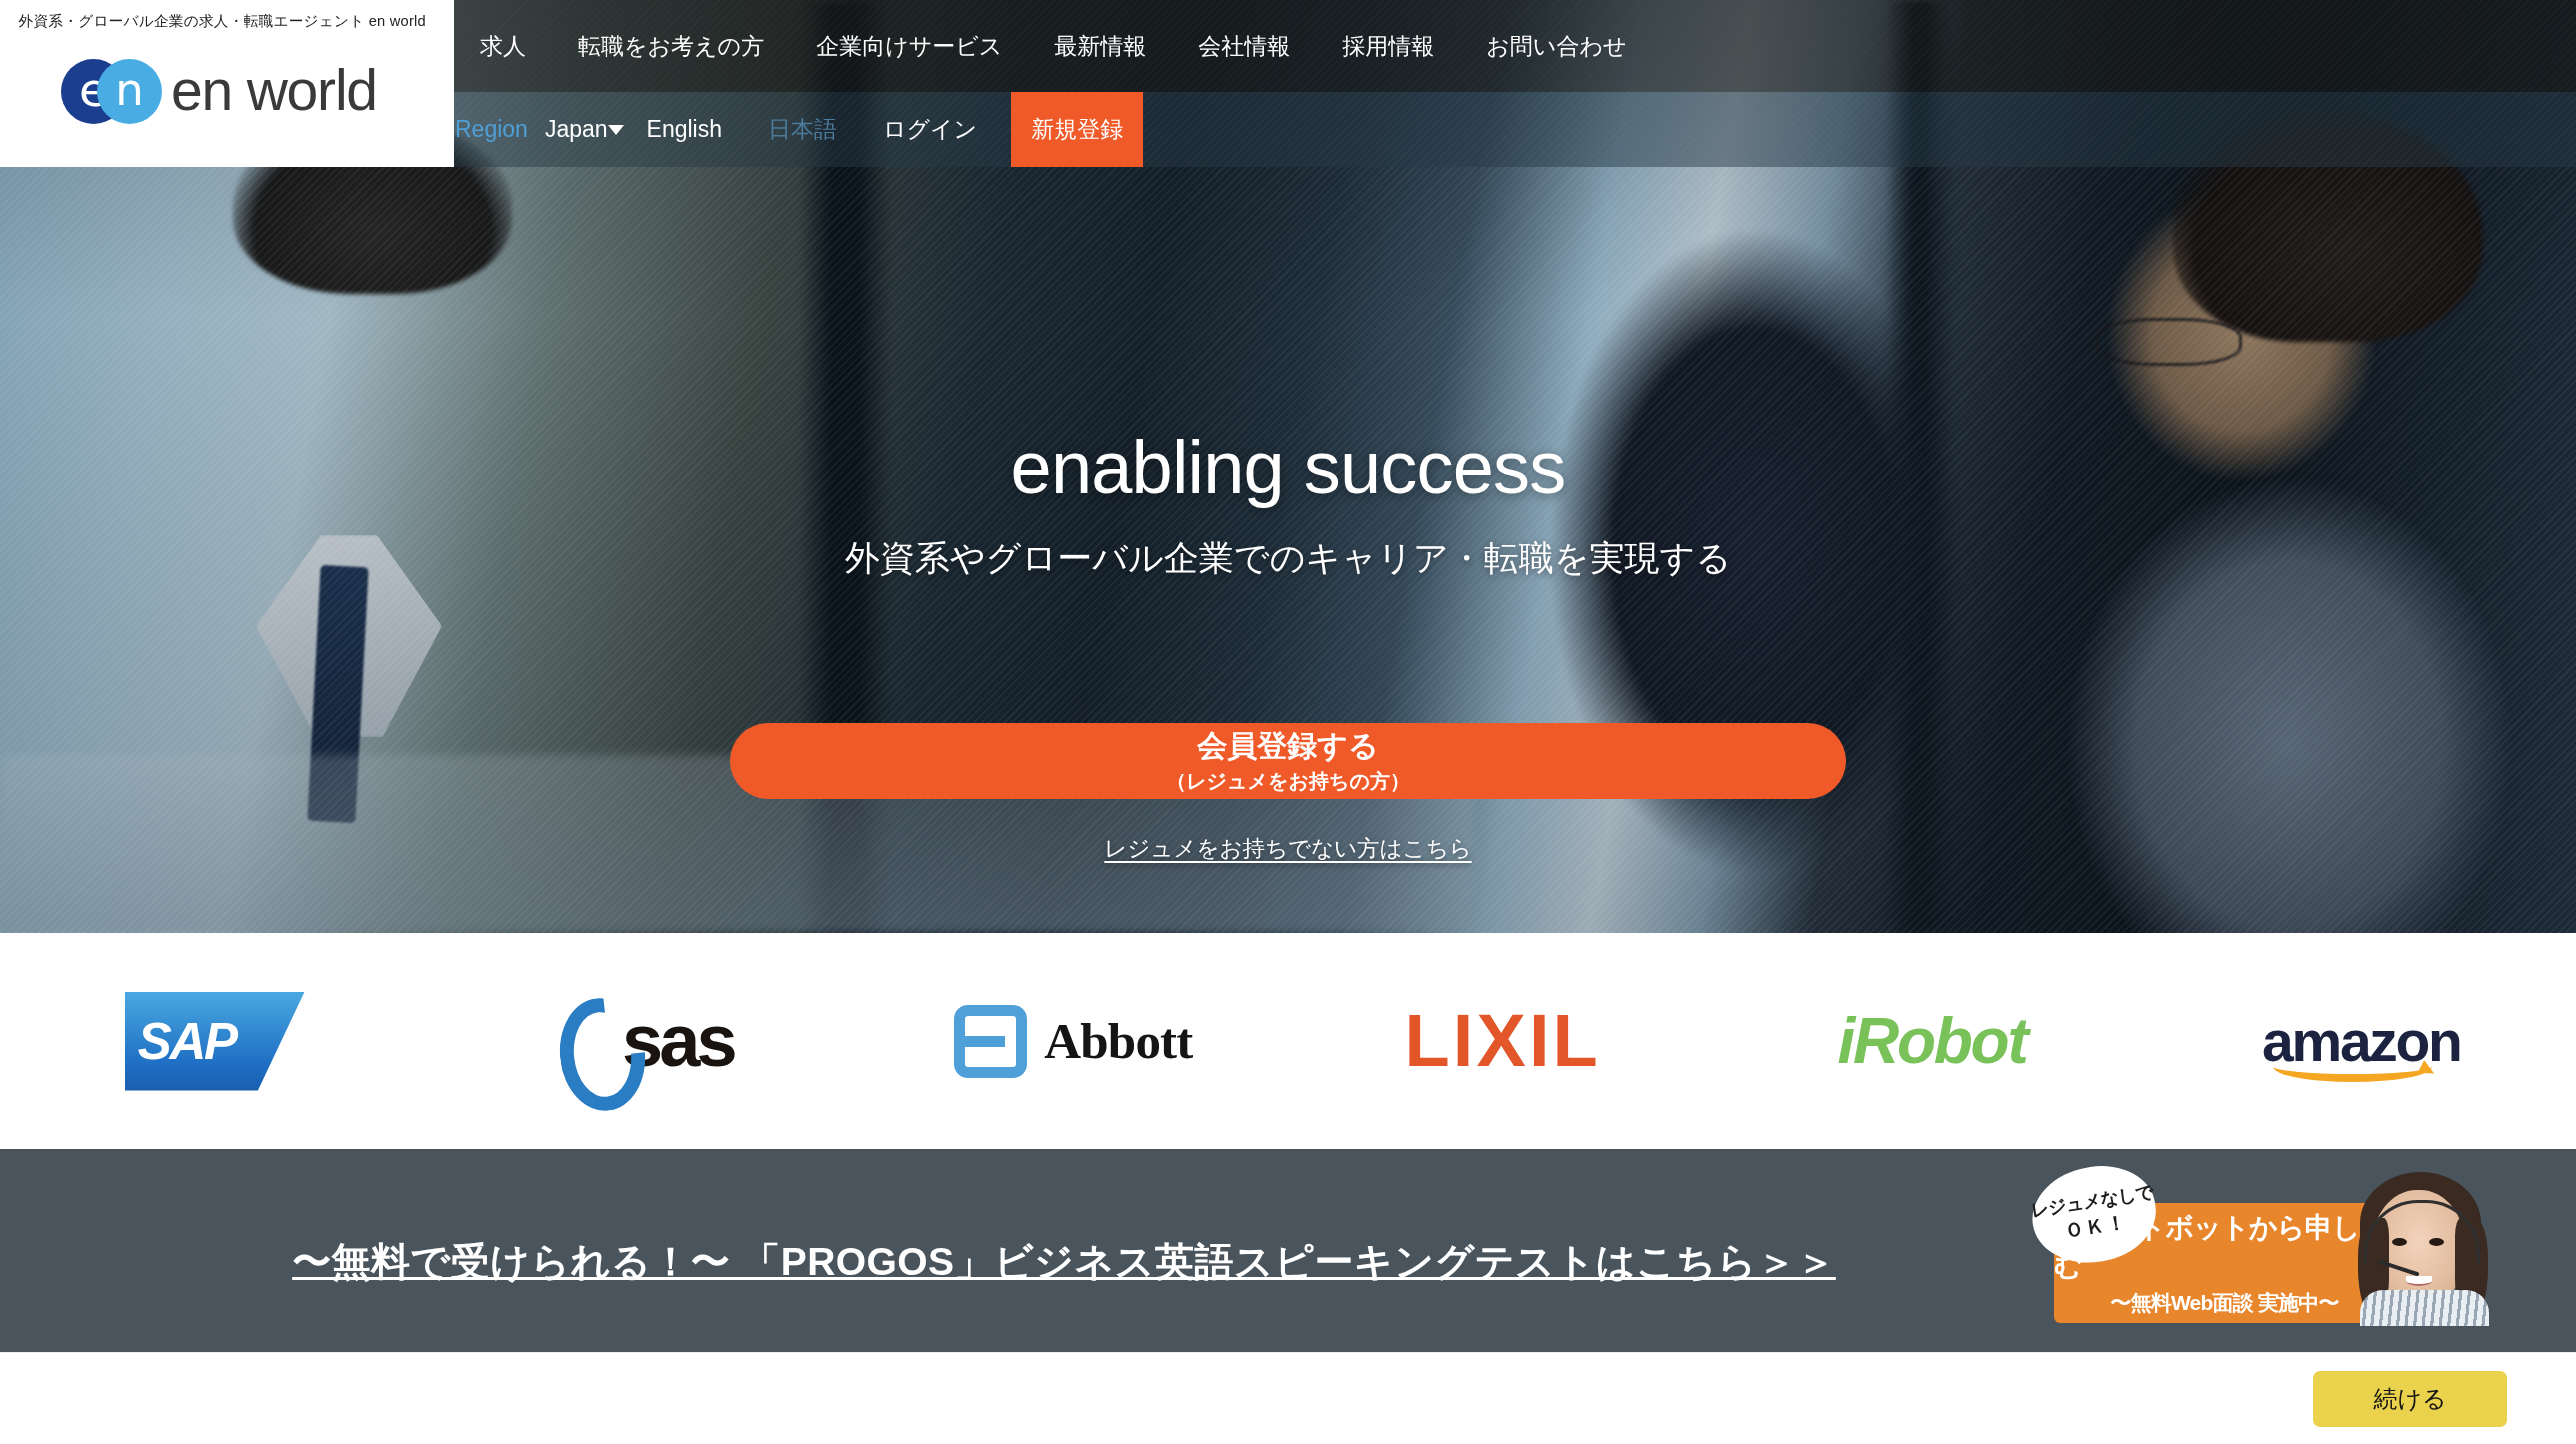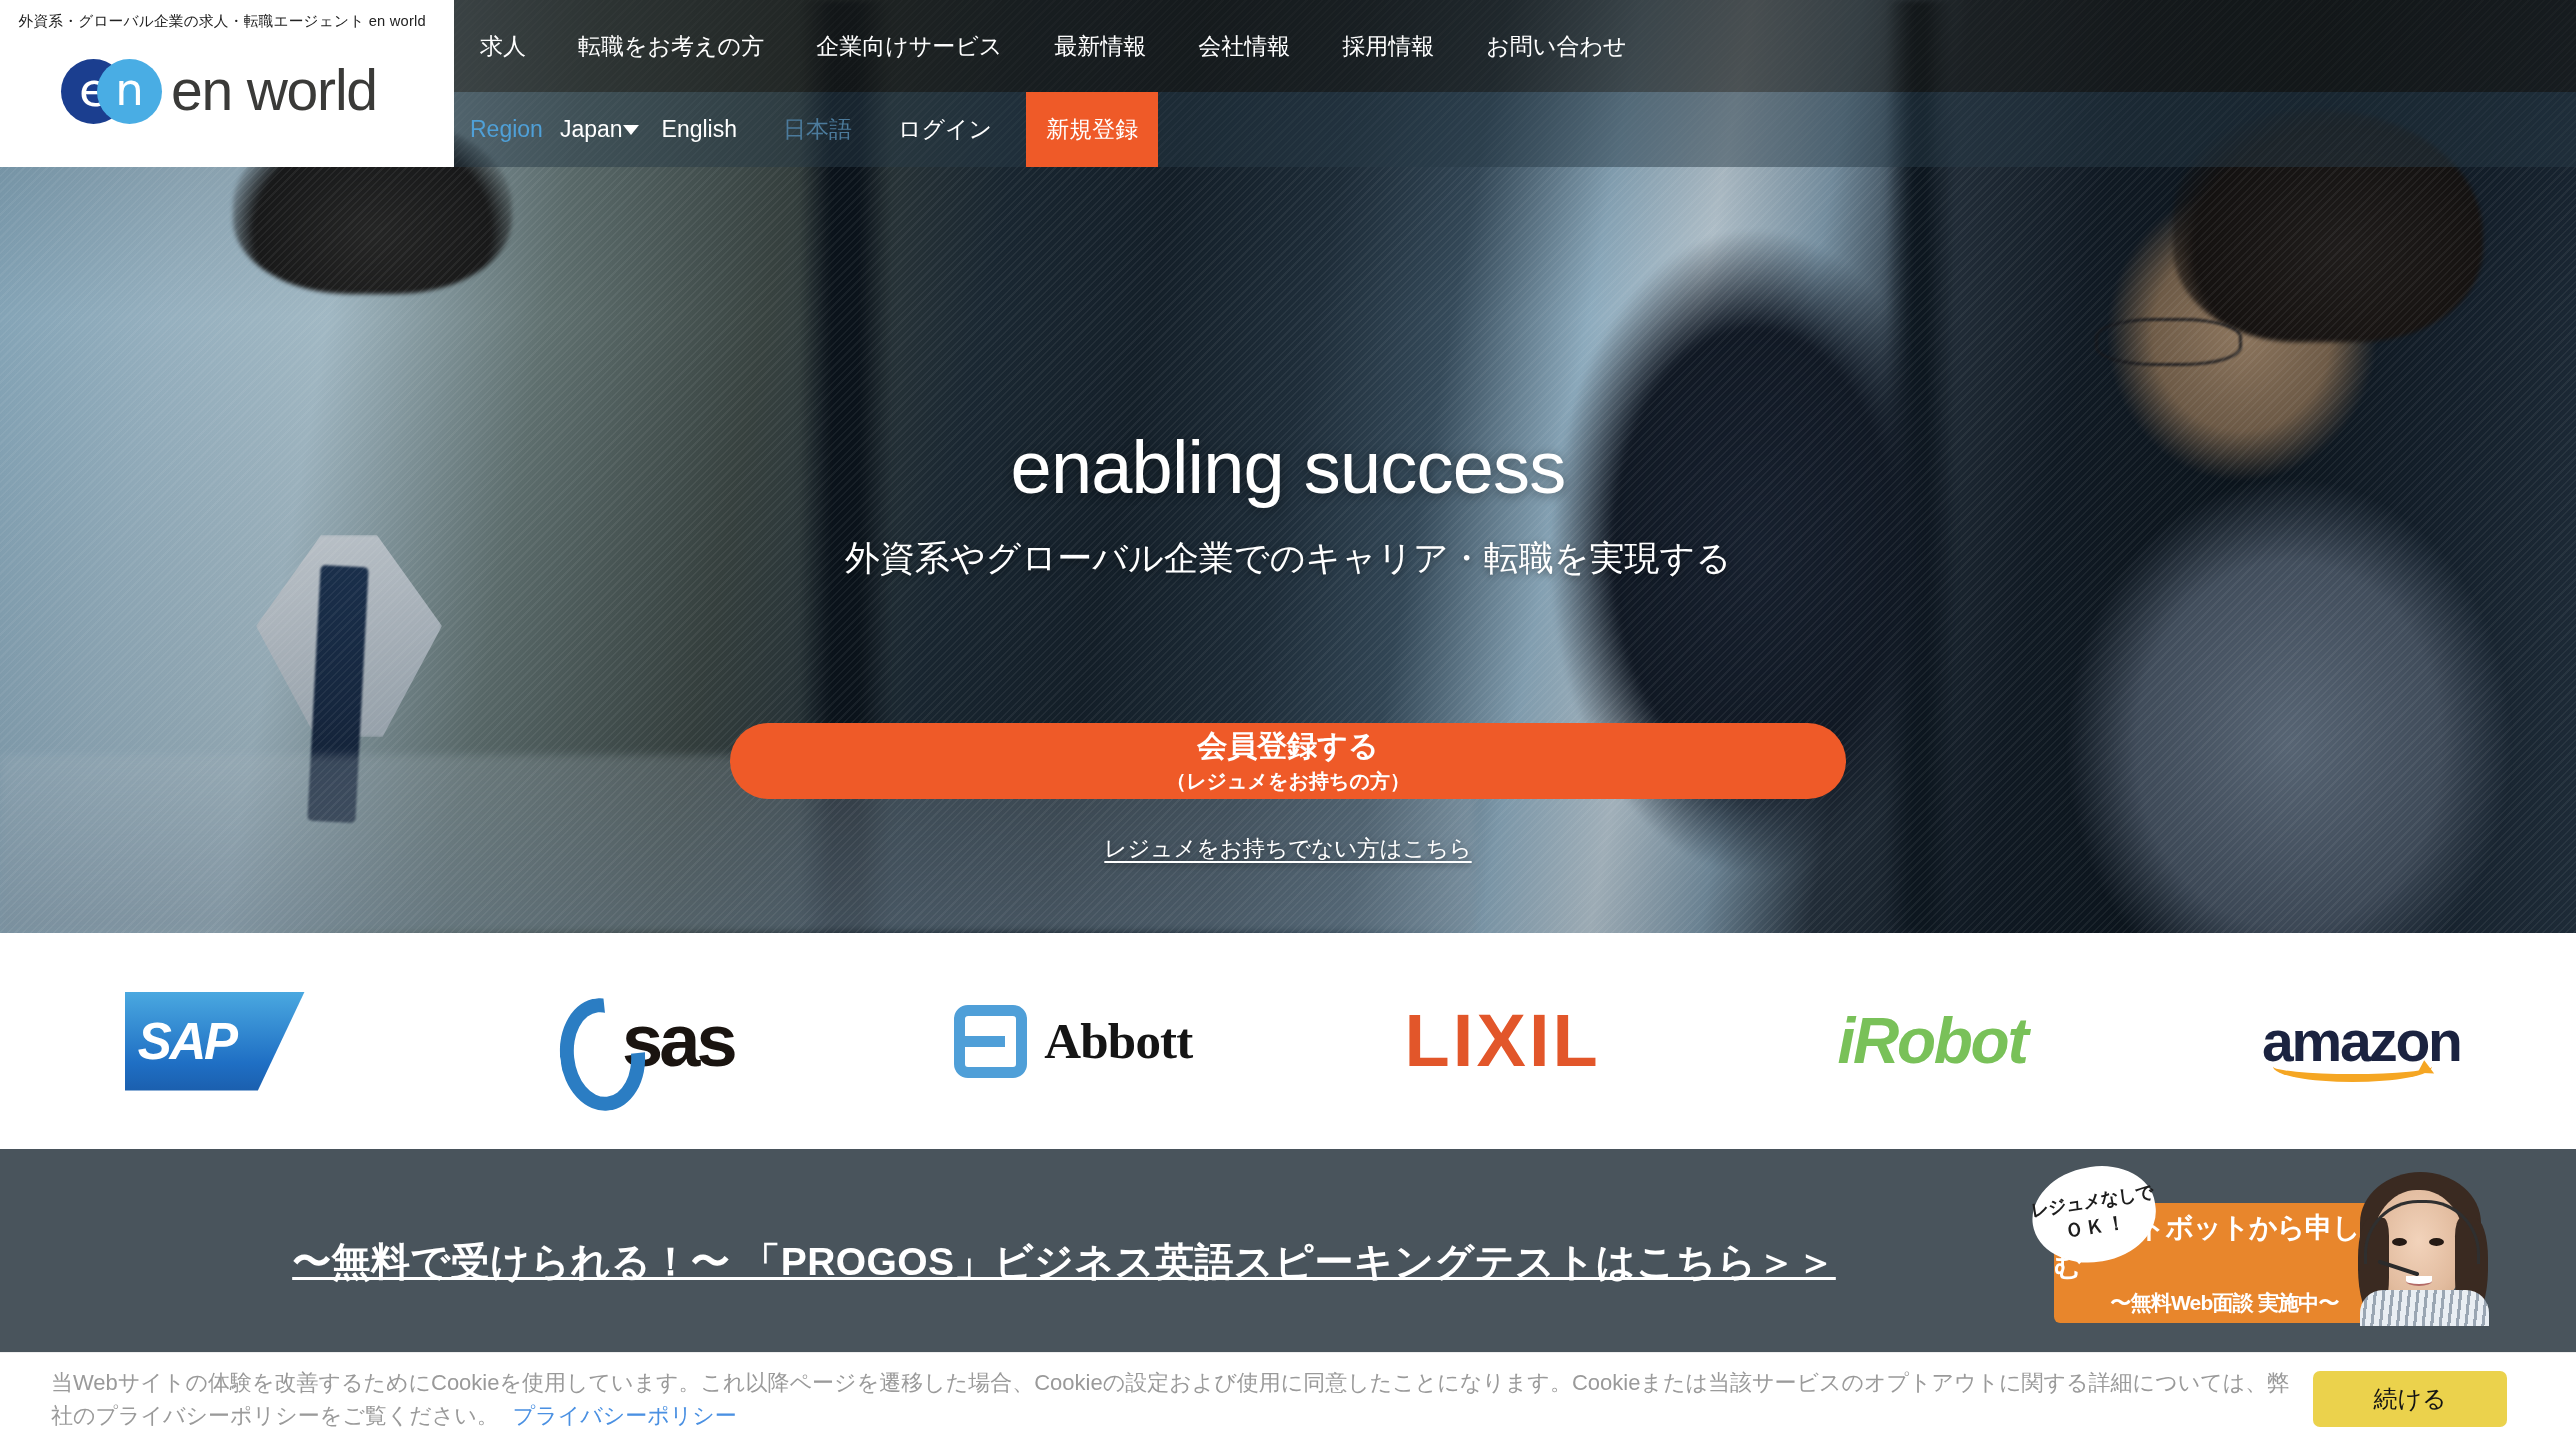--- a/index.html
+++ b/index.html
@@ -141,21 +141,21 @@
     color:#fff; font-size:23px; text-decoration:none;
     padding:0 26px; white-space:nowrap;
   }
 
   .nav-sub {
     position:absolute; left:0; top:92px; width:2576px; height:75px;
     z-index:30; display:flex; align-items:center;
     background:rgba(40,58,72,.48);
   }
   .nav-sub .spacer { width:454px; flex:none; }
-  .nav-sub .region-label { color:#4fa0d8; font-size:23px; padding-left:16px; }
+  .nav-sub .region-label { color:#4fa0d8; font-size:23px; padding-left:1px; }
   .nav-sub .region-val {
     color:#fff; font-size:23px; padding-left:17px; display:flex; align-items:center; 
   }
   .chev {
     width:0; height:0; border-left:8.5px solid transparent; border-right:8.5px solid transparent;
     border-top:10px solid #fff; display:inline-block;
   }
   .nav-sub a {
     color:#fff; font-size:23px; text-decoration:none; padding:0 23px; white-space:nowrap;
   }
@@ -483,20 +483,17 @@
         <div class="cb-eye-r"></div>
         <div class="cb-mouth"></div>
         <div class="cb-headset"></div>
         <div class="cb-mic"></div>
         <div class="cb-body"></div>
       </div>
     </div>
   </div>
 
   <div class="cookie">
-    <div class="cookie-text">
-      <span>当Webサイトの体験を改善するためにCookieを使用しています。これ以降ページを遷移した場合、Cookieの設定および使用に同意したことになります。Cookieまたは当該サービスのオプトアウトに関する詳細については、弊社のプライバシーポリシーをご覧ください。</span><a href="#">プライバシーポリシー</a>
-    </div>
     <button class="cookie-btn">続ける</button>
   </div>
 
 </div>
 
 
 </body></html>

